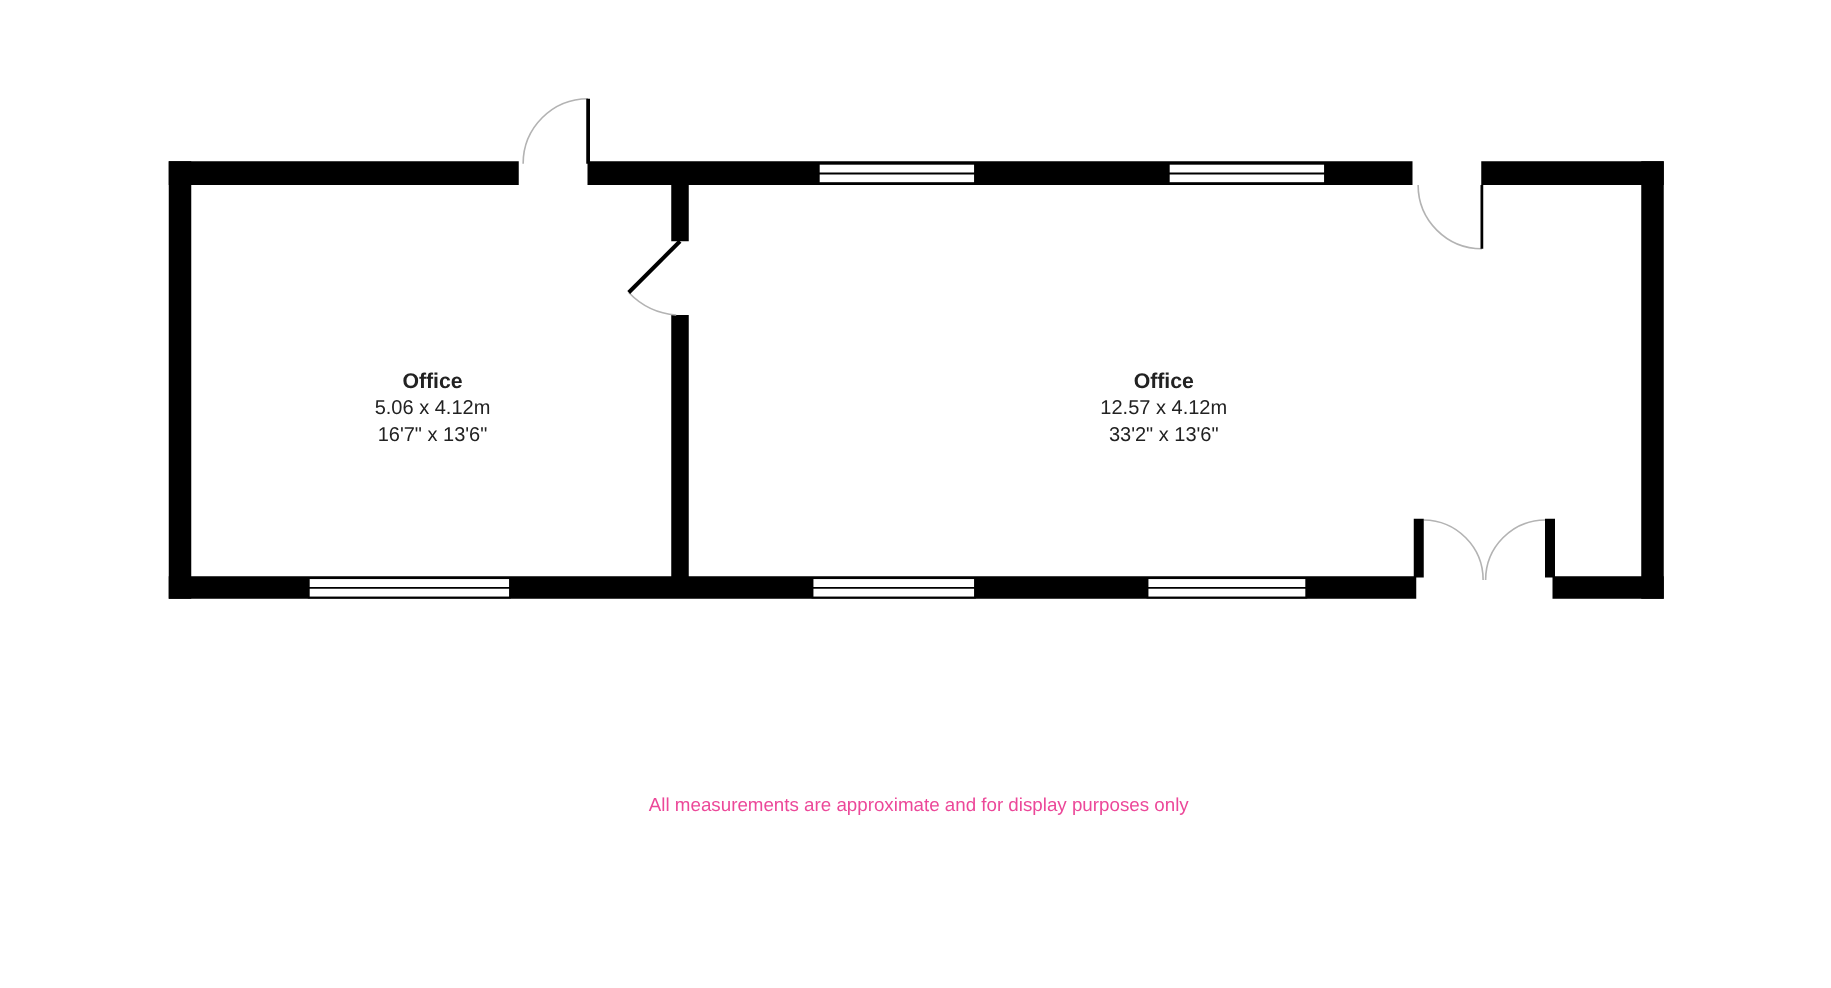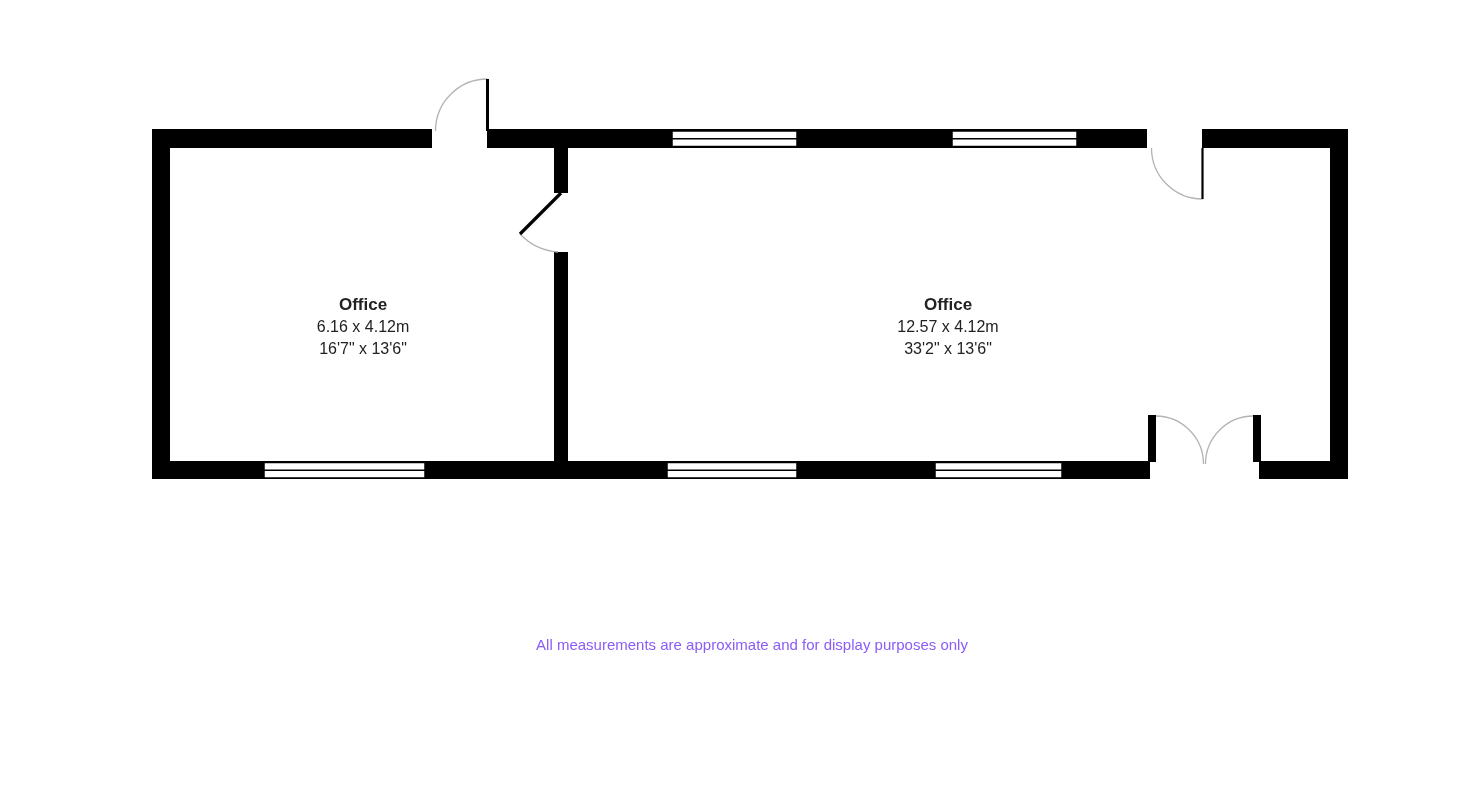--- a/index.html
+++ b/index.html
@@ -12,21 +12,20 @@
   html,body{margin:0;padding:0;}
   body{
     background:var(--bg);
     font-family:"Liberation Sans", sans-serif;
     width:1465px;height:790px;overflow:hidden;
   }
   .canvas{
     position:relative;
     width:1362px;height:790px;
     background:var(--bg);
-    margin-left:17px;
   }
   .plan-svg{position:absolute;left:0;top:0;}
   .room-label{
     position:absolute;
     transform:translateX(-50%);
     text-align:center;
     color:var(--text);
     white-space:nowrap;
   }
   .room-name{
@@ -35,21 +34,21 @@
     line-height:22px;
   }
   .room-dim{
     font-size:16px;
     line-height:22px;
   }
   .disclaimer{
     position:absolute;
     transform:translateX(-50%);
     font-size:15px;
-    color:#8b5cf6;
+    color:#ec4899;
     white-space:nowrap;
     text-align:center;
   }
 </style>
 </head>
 <body>
 
 <div class="canvas">
 
   <svg class="plan-svg" width="1465" height="790" viewBox="0 0 1465 790">
@@ -118,21 +117,21 @@
         <path d="M 1139 416 A 48 48 0 0 1 1186.5 464" fill="none" stroke="var(--arc)" stroke-width="1.3"></path>
         <path d="M 1236 416 A 48 48 0 0 0 1188.5 464" fill="none" stroke="var(--arc)" stroke-width="1.3"></path>
         <rect x="1131" y="415" width="8" height="47" fill="var(--wall)"></rect>
         <rect x="1236" y="415" width="8" height="47" fill="var(--wall)"></rect>
       </g>
     </g>
   </svg>
 
   <div class="room-label" style="left:346px; top:294px;">
     <div class="room-name">Office</div>
-    <div class="room-dim">6.16 x 4.12m</div>
+    <div class="room-dim">5.06 x 4.12m</div>
     <div class="room-dim">16'7" x 13'6"</div>
   </div>
 
   <div class="room-label" style="left:931px; top:294px;">
     <div class="room-name">Office</div>
     <div class="room-dim">12.57 x 4.12m</div>
     <div class="room-dim">33'2" x 13'6"</div>
   </div>
 
   <div class="disclaimer" style="left:735px; top:636px;">All measurements are approximate and for display purposes only</div>

